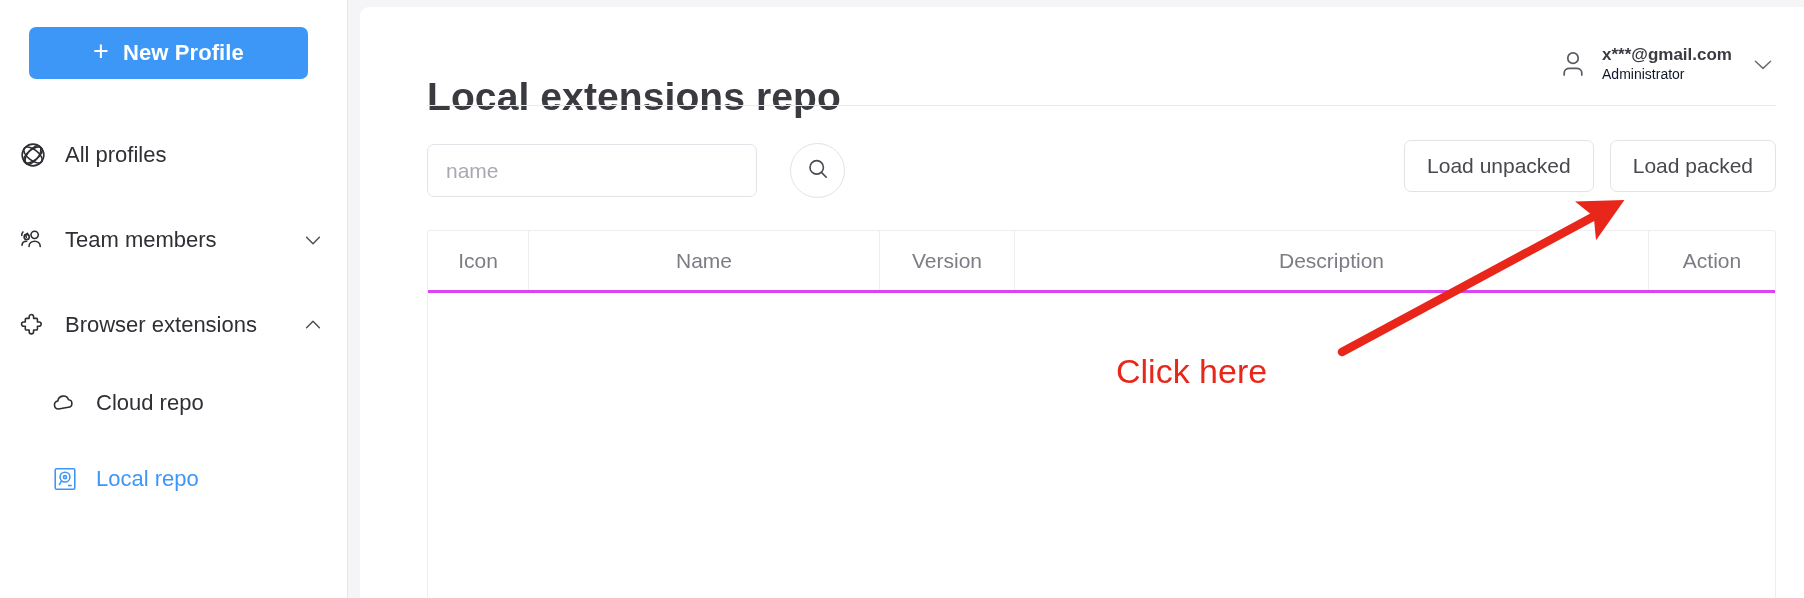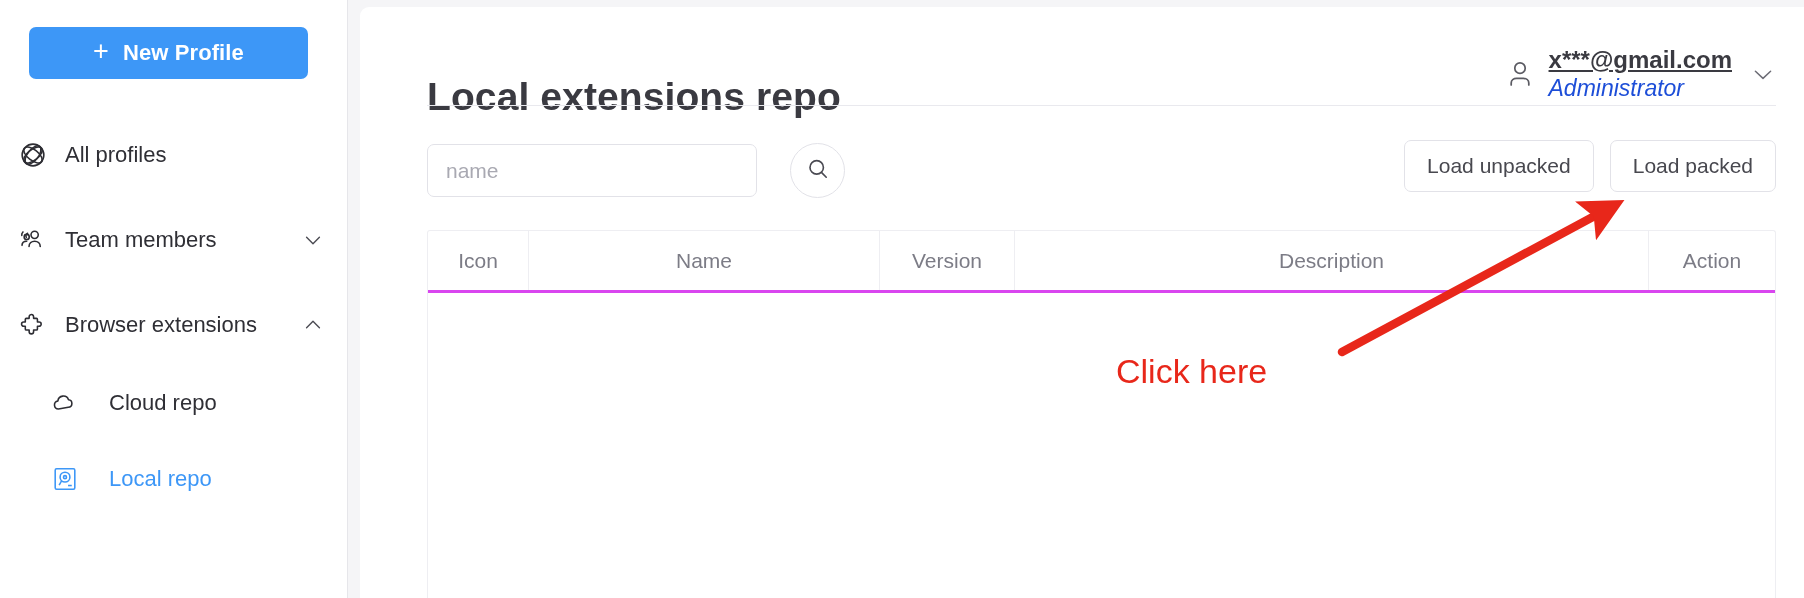--- a/index.html
+++ b/index.html
@@ -93,21 +93,21 @@
     margin-top: 26px;
     cursor: pointer;
   }
   .sub-item .ico {
     width: 30px; height: 30px;
     flex: 0 0 30px;
     display: flex; align-items: center; justify-content: center;
     color: #2d2d33;
   }
   .sub-item .label {
-    margin-left: 29px;
+    margin-left: 16px;
     font-size: 22px;
     color: #2f2f35;
     white-space: nowrap;
   }
   .sub-item.active .label { color: #3d97f7; }
   .sub-item.active .ico { color: #3d97f7; }
 
   
   .main-wrap {
     flex: 1 1 auto;
@@ -141,31 +141,29 @@
     gap: 12px;
     cursor: pointer;
   }
   .user-avatar {
     width: 34px; height: 34px;
     display: flex; align-items: center; justify-content: center;
     color: #5b5b63;
   }
   .user-text { line-height: 1.22; }
   .user-email {
-    font-size: 24px;
+    font-size: 17px;
     font-weight: bold;
     color: #3a3a41;
     white-space: nowrap;
-    text-decoration: underline;
   }
   .user-role {
-    font-size: 23px;
-    color: #1d4ed8;
-    white-space: nowrap;
-    font-style: italic;
+    font-size: 14px;
+    color: #0f172a;
+    white-space: nowrap;
   }
   .user-chev {
     width: 26px; height: 26px;
     color: #6d6d76;
     display: flex; align-items: center; justify-content: center;
     margin-left: 6px;
   }
 
   .divider {
     position: absolute;

